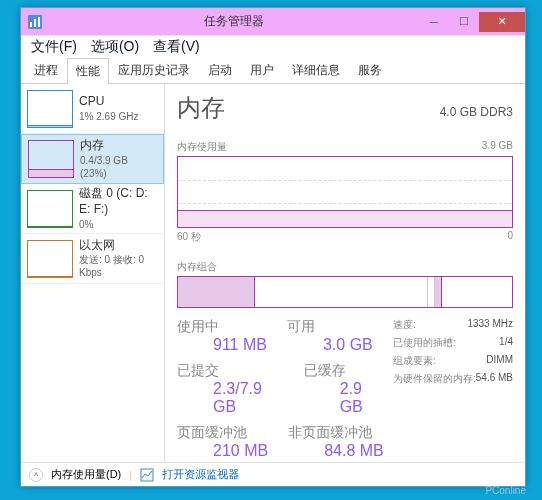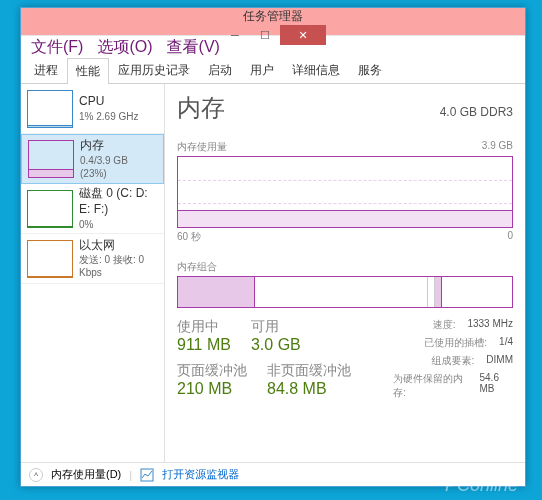--- a/index.html
+++ b/index.html
@@ -1,24 +1,24 @@
 <!DOCTYPE html>
 <html><head>
 <meta charset="utf-8">
 <style>
 * { box-sizing: border-box; margin: 0; padding: 0; font-family: "Microsoft YaHei", "Segoe UI", sans-serif; }
 body { background: #0da5d8; width: 542px; height: 500px; overflow: hidden; position: relative; }
 .window { position: absolute; left: 20px; top: 7px; width: 506px; height: 480px; background: #fff; border: 1px solid #4aa3d4; box-shadow: 0 0 8px rgba(0,0,0,0.3); }
-.titlebar { height: 28px; background: #fca5a5; display: flex; align-items: center; border-bottom: 1px solid #e6e6e6; flex-direction: column; }
+.titlebar { height: 28px; background: #f0abfc; display: flex; align-items: center; border-bottom: 1px solid #e6e6e6; }
 .titlebar-icon { width: 16px; height: 16px; margin: 0 6px; }
 .titlebar-title { flex: 1; text-align: center; font-size: 12px; color: #333; }
 .winbtns { display: flex; }
 .winbtn { width: 30px; height: 20px; display: flex; align-items: center; justify-content: center; font-size: 11px; color: #555; }
 .winbtn.close { background: #c75050; color: #fff; width: 46px; height: 20px; }
-.menubar { height: 22px; display: flex; align-items: center; padding: 0 4px; font-size: 16px; color: #701a75; gap: 2px; }
+.menubar { height: 22px; display: flex; align-items: center; padding: 0 4px; font-size: 14px; color: #0f172a; gap: 2px; }
 .menu-item { padding: 2px 6px; }
 .tabbar { height: 26px; display: flex; align-items: flex-end; padding: 0 4px; border-bottom: 1px solid #d0d0d0; font-size: 12px; }
 .tab { padding: 4px 8px; border: 1px solid transparent; border-bottom: none; color: #333; }
 .tab.active { border-color: #d0d0d0; background: #fff; position: relative; top: 1px; }
 .content { display: flex; height: 378px; }
 .sidebar { width: 144px; border-right: 1px solid #e0e0e0; overflow: hidden; }
 .side-item { height: 50px; display: flex; align-items: center; padding: 4px 6px; border-bottom: 1px solid #f0f0f0; gap: 6px; }
 .side-item.selected { background: #d4e9f7; border: 1px solid #8cc8f0; }
 .sg { width: 46px; height: 38px; border: 1px solid; flex-shrink: 0; position: relative; }
 .sg.cpu { border-color: #3a88c8; }
@@ -43,27 +43,27 @@
 .graph .area { position: absolute; bottom: 0; left: 0; right: 0; height: 16px; background: #f4e0f4; }
 .graph .grid { position:absolute; left:0; right:0; border-top:1px dashed #e8d0e8; }
 .axis { display: flex; justify-content: space-between; font-size: 10px; color: #888; margin-top: 2px; }
 .compo { height: 32px; border: 1px solid #a839a8; margin-top: 2px; display: flex; }
 .slot { border-right: 1px solid #ccc; height: 100%; }
 .slot.used { background: #e8c8e8; border-right: 1px solid #a839a8; }
 .stats { display: flex; margin-top: 10px; gap: 8px; }
 .col { flex: 1; }
 .stat { margin-bottom: 8px; }
 .stat .lbl { font-size: 14px; color: #888; }
-.stat .val { font-size: 16px; color: #4d7c0f; }
-.col2 .row { display: flex; justify-content: flex-end; font-size: 10px; color: #555; margin-bottom: 4px; gap: 12px; }
+.stat .val { font-size: 16px; color: #8b5cf6; margin-left: 36px; }
+.col2 .row { display: flex; justify-content: space-between; font-size: 10px; color: #555; margin-bottom: 4px; }
 .col2 .row .k { color: #888; }
 .footer { height: 24px; border-top: 1px solid #e0e0e0; display: flex; align-items: center; padding: 0 8px; font-size: 11px; gap: 8px; }
 .footer .chev { color: #666; border: 1px solid #ccc; border-radius: 50%; width: 14px; height: 14px; display: inline-flex; align-items: center; justify-content: center; font-size: 8px; }
 .footer a { color: #0066cc; text-decoration: none; }
-.watermark { position: absolute; right: 24px; bottom: 4px; color: rgba(255,255,255,0.5); font-size: 18px; font-style: italic; }
+.watermark { position: absolute; right: 16px; bottom: 4px; color: rgba(255,255,255,0.5); font-size: 10px; }
 </style>
 </head>
 <body>
 
 <div class="window">
   <div class="titlebar">
     <svg class="titlebar-icon" viewBox="0 0 16 16">
         <rect x="1" y="1" width="14" height="14" fill="#4a90d9" rx="1"></rect>
         <rect x="3" y="8" width="2" height="5" fill="#fff"></rect>
         <rect x="7" y="5" width="2" height="8" fill="#fff"></rect>
@@ -170,20 +170,30 @@
                 <div class="lbl">使用中</div>
                 <div class="val">911 MB</div>
               </div>
             <div class="stat">
                 <div class="lbl">可用</div>
                 <div class="val">3.0 GB</div>
               </div>
           </div>
           <div style="display:flex;gap:20px">
             <div class="stat">
+                <div class="lbl">已提交</div>
+                <div class="val">2.3/7.9 GB</div>
+              </div>
+            <div class="stat">
+                <div class="lbl">已缓存</div>
+                <div class="val">2.9 GB</div>
+              </div>
+          </div>
+          <div style="display:flex;gap:20px">
+            <div class="stat">
                 <div class="lbl">页面缓冲池</div>
                 <div class="val">210 MB</div>
               </div>
             <div class="stat">
                 <div class="lbl">非页面缓冲池</div>
                 <div class="val">84.8 MB</div>
               </div>
           </div>
         </div>
         <div class="col2" style="width:120px">

